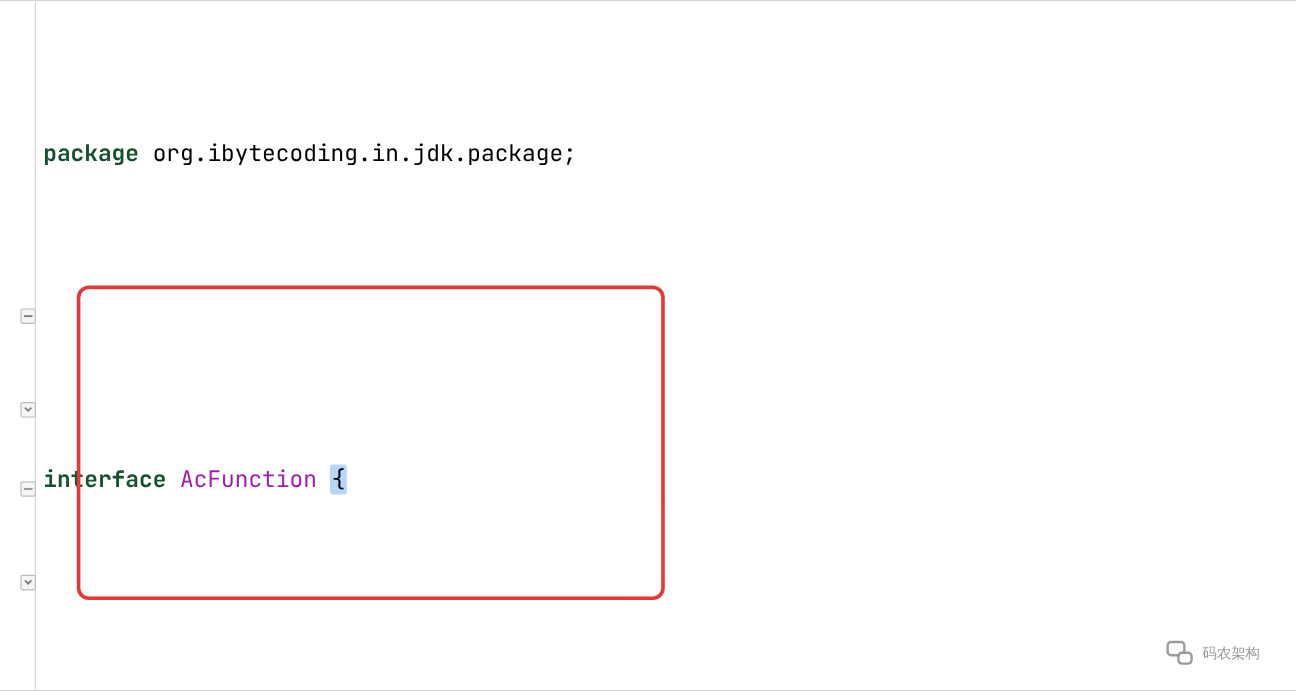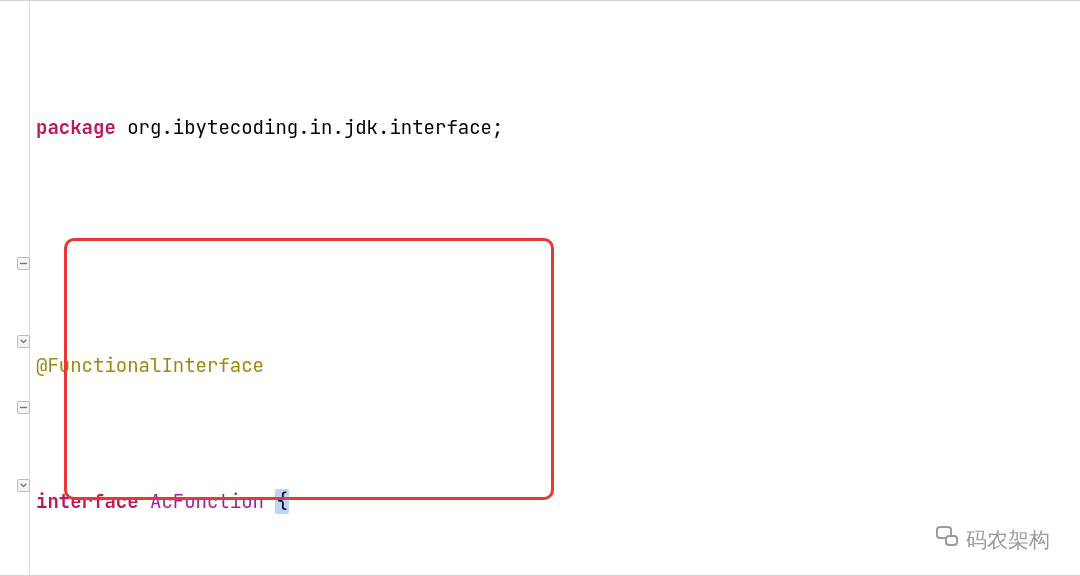--- a/index.html
+++ b/index.html
@@ -47,21 +47,21 @@
   }
   .fold-marker svg { width: 9px; height: 9px; }
   .code-area {
     flex: 1;
     padding: 8px 0 0 6px;
     line-height: 34px;
     white-space: pre;
     position: relative;
   }
   .line { height: 34px; }
-  .kw   { color: #be185d; font-weight: 700; }
+  .kw   { color: #14532d; font-weight: 700; }
   .pkg  { color: #000000; }
   .ann  { color: #9e880d; }
   .type { color: #a21caf; }
   .punct{ color: #000000; }
   .sel-brace {
     background: #b8d6fb;
     border-radius: 2px;
     padding: 0 1px;
   }
 
@@ -70,24 +70,24 @@
     border: 3px solid #e53935;
     border-radius: 10px;
     pointer-events: none;
   }
 
   .watermark {
     position: absolute;
     bottom: 22px;
     right: 30px;
     display: flex;
-    align-items: flex-start;
+    align-items: center;
     gap: 8px;
     color: #8a8a8a;
-    font-size: 21px;
+    font-size: 12px;
     font-family: Liberation Mono, monospace;
     opacity: 0.85;
   }
   .wm-icon {
     width: 22px;
     height: 20px;
     position: relative;
   }
   .wm-icon .bubble {
     position: absolute;
@@ -122,24 +122,23 @@
     </div>
     <div class="fold-marker" style="top:478px">
       <svg viewBox="0 0 10 10">
           <polyline points="2,3 5,6 8,3" fill="none" stroke="#7a7a7a" stroke-width="1.6"></polyline>
         </svg>
     </div>
   </div>
 
   <div class="code-area">
     
-    <div class="line"><span class="kw">package</span><span> </span><span class="pkg">org.ibytecoding.in.jdk.interface</span><span class="punct">;</span></div>
+    <div class="line"><span class="kw">package</span><span> </span><span class="pkg">org.ibytecoding.in.jdk.package</span><span class="punct">;</span></div>
     <div class="line placeholder">.</div>
     
-    <div class="line"><span class="ann">@FunctionalInterface</span></div>
     
     <div class="line"><span class="kw">interface</span><span> </span><span class="type">AcFunction</span><span> </span><span class="punct sel-brace">{</span></div>
     
     
     
     
     
     
     
     

